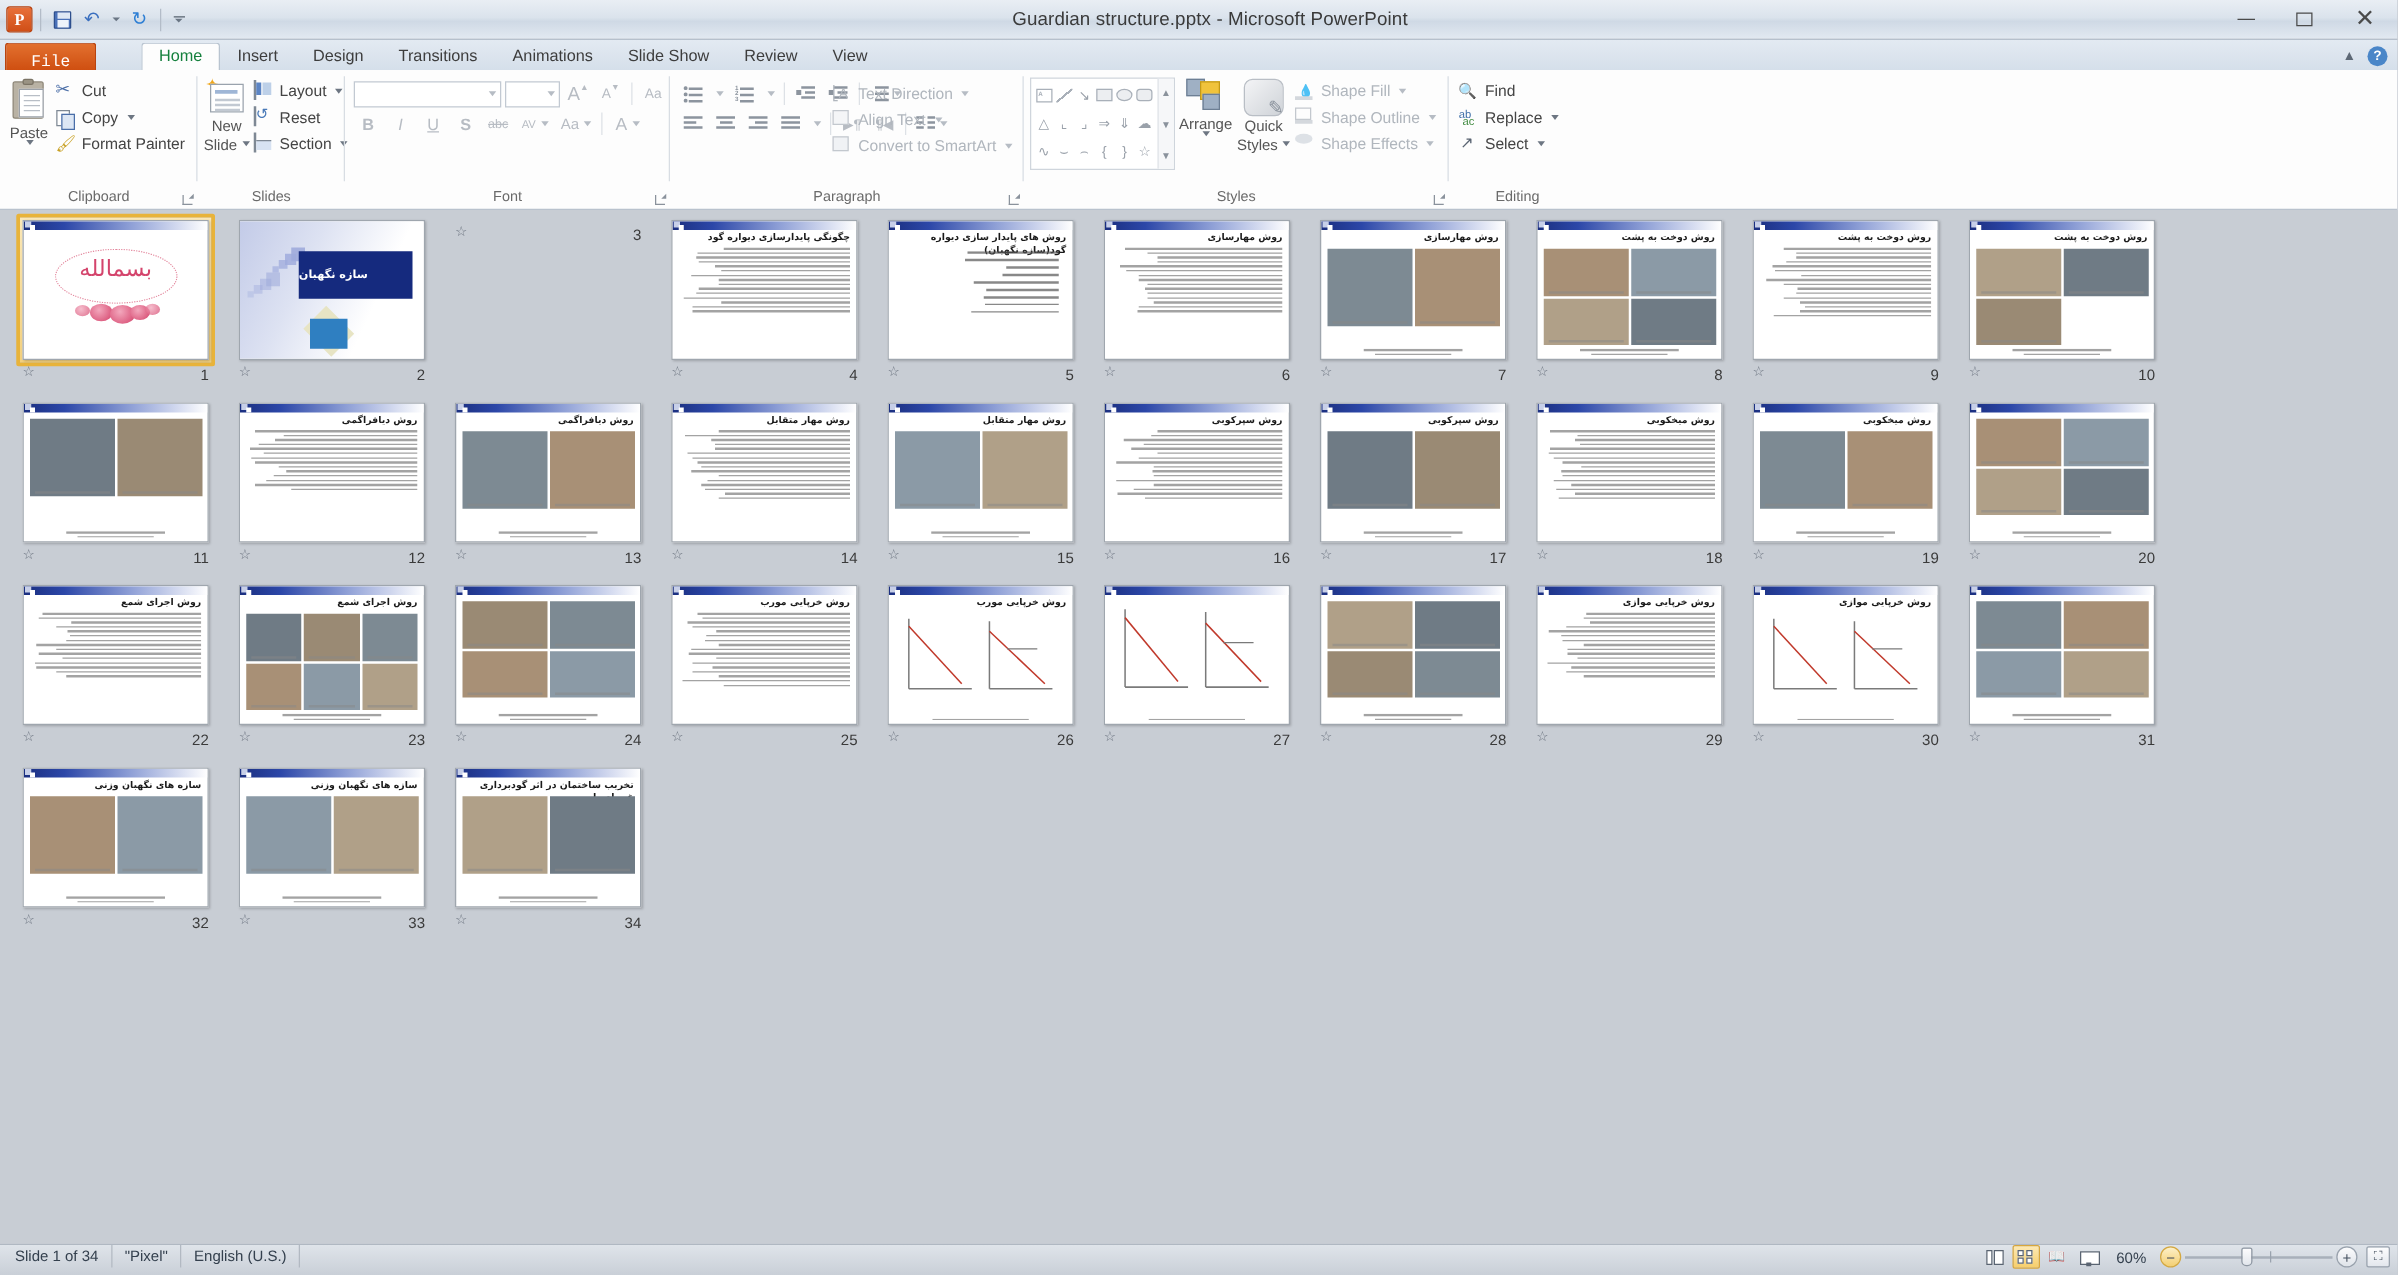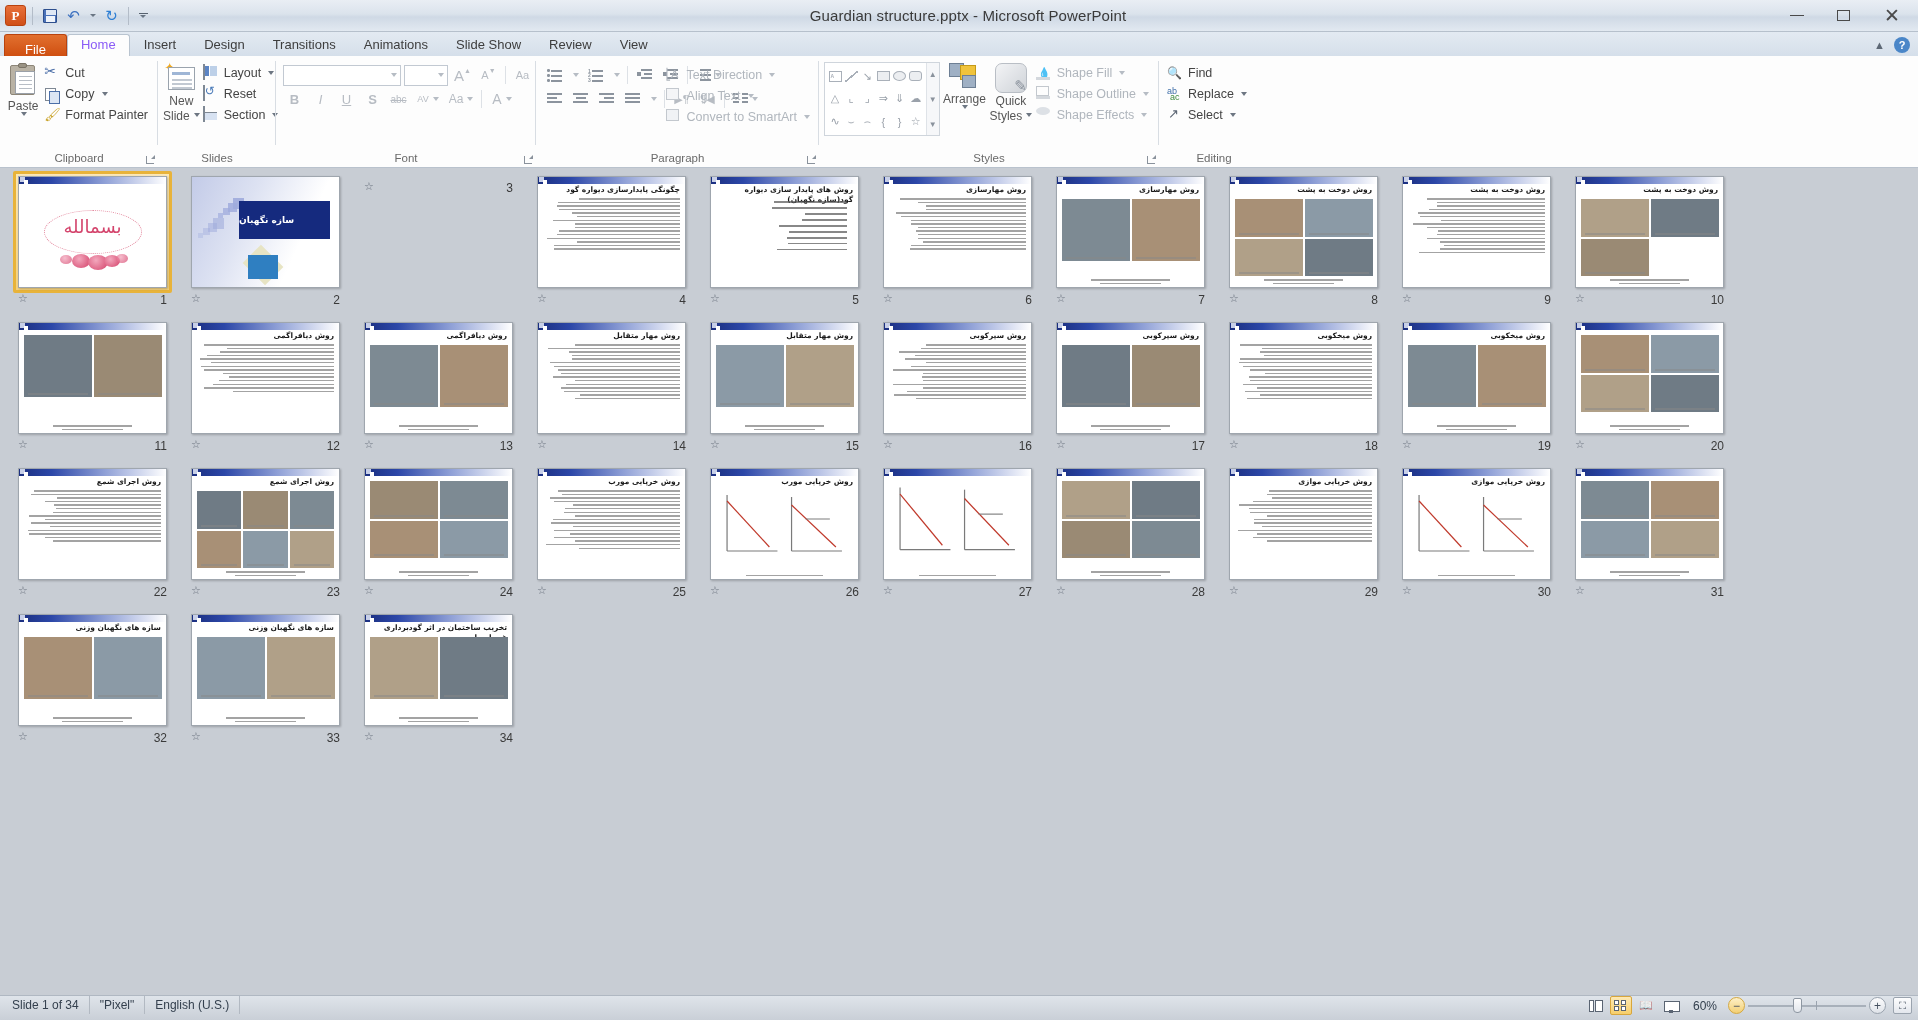--- a/index.html
+++ b/index.html
@@ -56,24 +56,24 @@
     background: linear-gradient(to bottom,#e3eaf2,#d5dfea);
     padding-left:4px; position:relative;
   }
   .tab{
     padding:2px 13px 4px; font-size:13px;color:#3d3d3d;height:22px;
     display:flex;align-items:center; border:1px solid transparent; border-bottom:none;
     border-radius:3px 3px 0 0;
   }
   .tab.file{
     background:linear-gradient(to bottom,#e2702f,#cf4f11);
-    color:#fff;border-color:#b8430f;padding:12px 20px 4px; font-weight:normal;
+    color:#fff;border-color:#b8430f;padding:12px 20px 4px; font-weight:normal;font-family:Liberation Mono, monospace;
   }
   .tab.active{
-    background:#fdfdfd;border-color:#b9c4d0;color:#8b5cf6;
+    background:#fdfdfd;border-color:#b9c4d0;color:#15803d;margin-left:36px;
   }
   .tabstrip-right{ margin-left:auto;display:flex;align-items:center;gap:7px;padding:0 8px 3px 0; }
   .mini-btn{ width:15px;height:15px;display:flex;align-items:center;justify-content:center;color:#5d6875;font-size:11px; }
   .help-circ{ width:16px;height:16px;border-radius:50%;background:#4a86c8;color:#fff;font-size:11px;display:flex;align-items:center;justify-content:center;font-weight:bold; }
 
   
   .ribbon{
     flex:0 0 112px;height:112px;background:#fdfdfd;
     border-bottom:1px solid #b9c2cd; display:flex; position:relative;
   }
@@ -257,21 +257,21 @@
   .s-text.lines i:nth-child(3n){width:95%;}
   .s-text.lines i:nth-child(7n){width:74%;}
   .s-list i{display:block;height:1.6px;background:#555;margin-bottom:4.4px;width:60%;opacity:.7;margin-right:6px;}
   .s-imgs{ position:absolute;display:flex;gap:2px;flex-wrap:wrap; }
   .ph{ background:#b9a893; position:relative;overflow:hidden; }
   .cap{ position:absolute;bottom:2px;left:4px;right:4px;height:2px;background:#888;opacity:.5;}
 
   
   .bismillah{
     position:absolute;left:0;right:0;top:20px;bottom:6px;
-    display:flex;align-items:center;justify-content:center;
+    display:flex;align-items:flex-start;justify-content:center;
   }
   .bism-art{ width:110px;height:62px;position:relative; }
   .bism-ring{
     position:absolute;left:6px;top:2px;width:98px;height:44px;
     border:1.5px dotted #e3879d;border-radius:50%;
   }
   .bism-script{
     position:absolute;left:0;right:0;top:10px;text-align:center;
     font-size:18px;color:#d4446c;font-family:"DejaVu Sans",sans-serif;
     direction:rtl;line-height:18px;letter-spacing:-1px;

